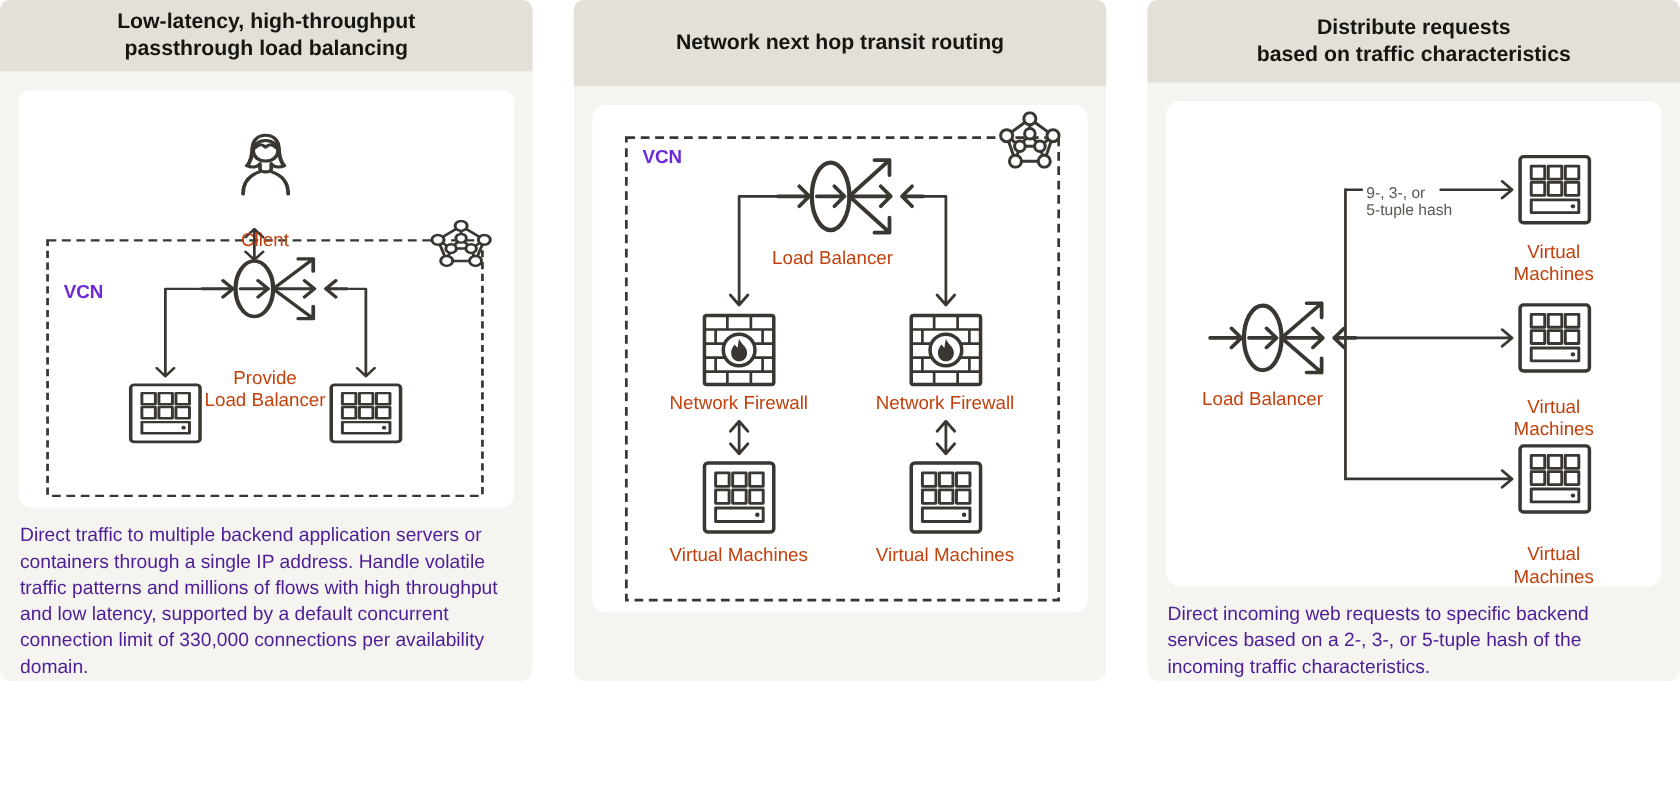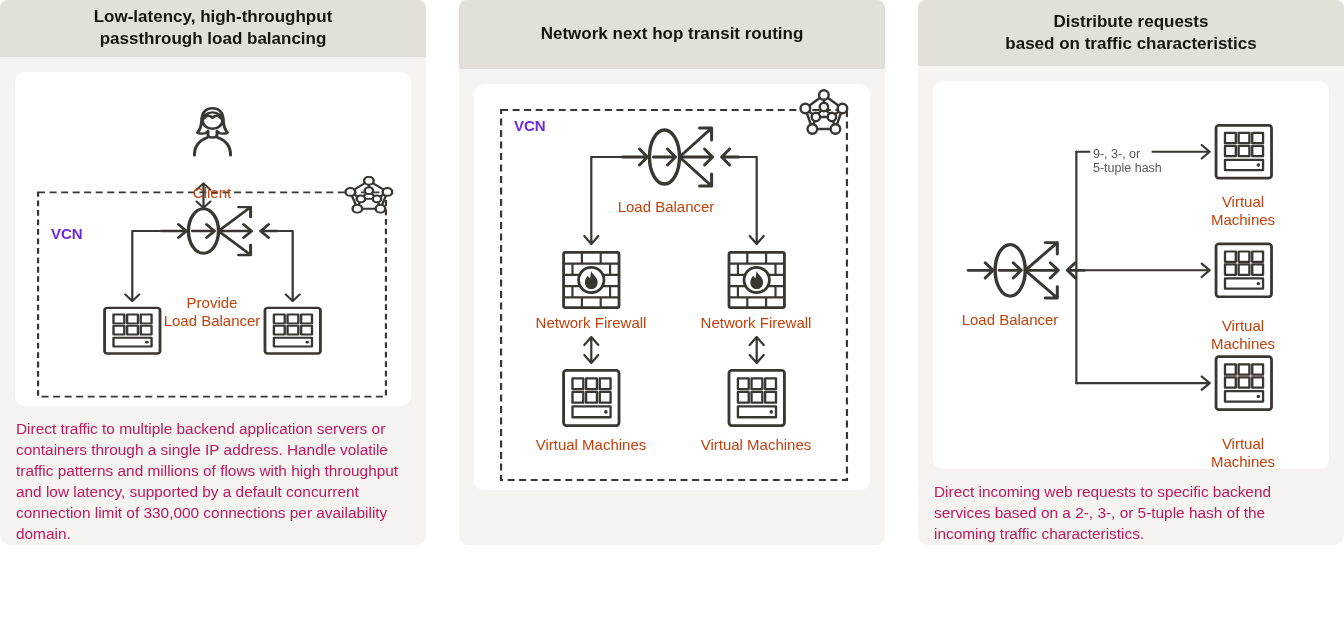--- a/index.html
+++ b/index.html
@@ -14,21 +14,21 @@
                    text-align:center;color:#17150f;white-space:pre-line;}
   .card{position:relative;height:406px;margin:15px 15px 0 15px;background:#ffffff;
         border-radius:10px;overflow:hidden;}
   .card svg.diagram-svg{position:absolute;inset:0;width:100%;height:100%;display:block;}
   .lbl{position:absolute;transform:translateX(-50%);text-align:center;
        font-size:15px;line-height:1.22;color:#c2410c;white-space:pre-line;}
   .vcn-lbl{position:absolute;font-size:15px;font-weight:700;color:#6d28d9;}
   .hash-lbl{position:absolute;font-size:12.5px;line-height:14px;color:#5b564f;
             white-space:pre-line;text-align:left;}
   .desc{margin:13px 0 0 0;padding:0 16px;font-size:15.4px;line-height:1.36;
-        color:#be185d;}
+        color:#4c1d95;}
   .stroke{stroke:#3a3631;fill:none;stroke-width:2.2;stroke-linecap:round;stroke-linejoin:round;}
   .dash{stroke:#3a3631;fill:none;stroke-width:2.2;stroke-dasharray:7 4.5;}
   svg.defs{position:absolute;width:0;height:0;overflow:hidden;}
 </style>
 </head>
 <body>
 
 <svg class="defs" aria-hidden="true">
   <defs>
     <symbol id="sym-person" viewBox="0 0 64 70">

